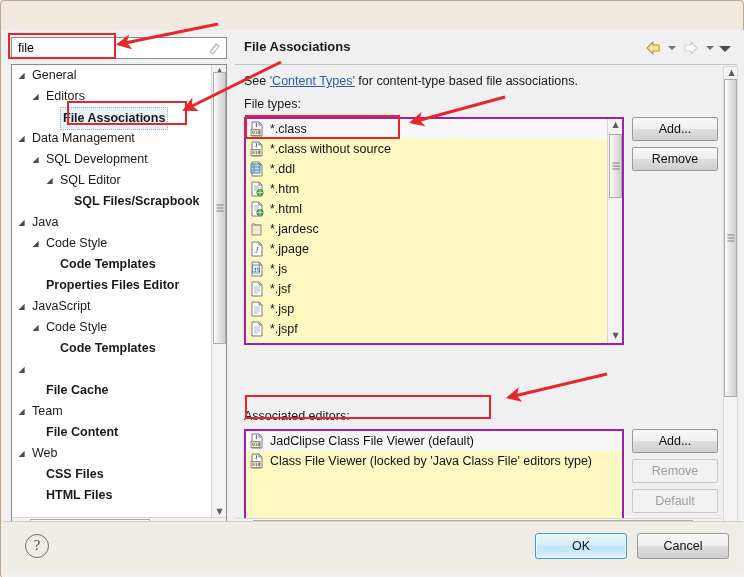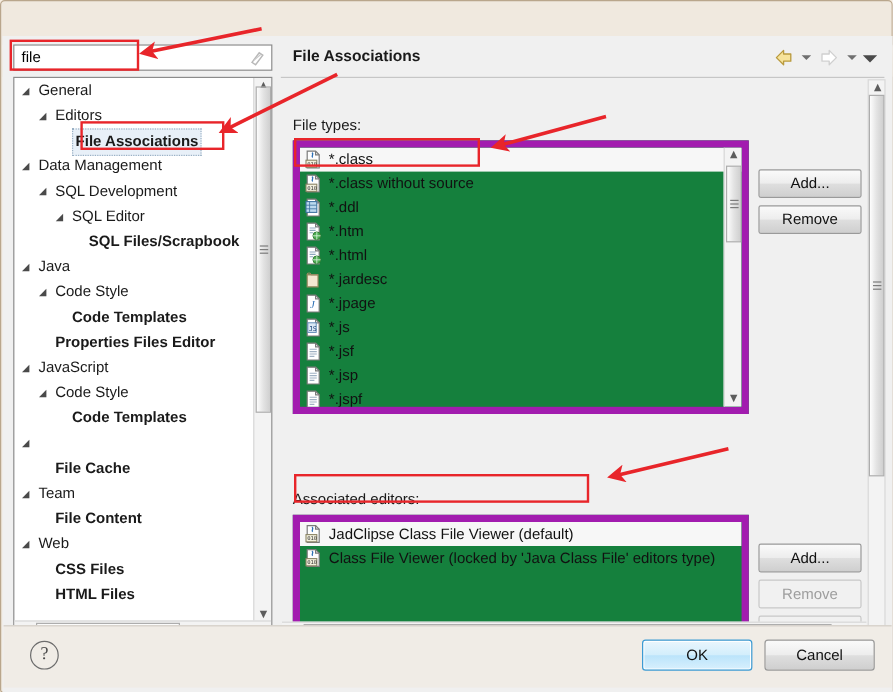--- a/index.html
+++ b/index.html
@@ -257,22 +257,22 @@
     position: absolute; left: 10px; top: 32px;
     font-size: 12.5px; color: #1a1a1a;
   }
   .lbl-assoceditors {
     position: absolute; left: 10px; top: 344px;
     font-size: 12.5px; color: #1a1a1a;
   }
 
   .listbox {
     position: absolute;
-    background: #15803d;
-    border: 6px solid #a21caf;
+    background: #fef9c3;
+    border: 2px solid #a21caf;
     box-sizing: border-box;
     overflow: hidden;
   }
   #filetypes-list { left: 10px; top: 52px; width: 380px; height: 228px; }
   #assoc-list { left: 10px; top: 364px; width: 380px; height: 104px; }
 
   .lrow {
     position: relative;
     height: 20px; line-height: 20px;
     font-size: 12.5px; color: #111;
@@ -304,21 +304,20 @@
     position: absolute;
     width: 86px; height: 24px;
     background: linear-gradient(180deg,#fafafa 0%, #ededed 48%, #dedede 52%, #cfcfcf 100%);
     border: 1px solid #9a9a9a;
     border-radius: 2px;
     box-sizing: border-box;
     font-size: 12.5px;
     color: #111;
     text-align: center;
     line-height: 22px;
-    margin-top: 24px;
   }
   .sbtn.disabled { color: #9e9e9e; background: #f1f1f1; border-color: #c8c8c8; }
 
   #btn-add-ft { left: 398px; top: 52px; }
   #btn-remove-ft { left: 398px; top: 82px; }
   #btn-add-ed { left: 398px; top: 364px; }
   #btn-remove-ed { left: 398px; top: 394px; }
   #btn-default-ed { left: 398px; top: 424px; }
 
   
@@ -565,20 +564,23 @@
               <svg width="20" height="18" viewBox="0 0 20 18">
                 <path d="M10 3 L16 9 L10 15 L10 12 L4 12 L4 6 L10 6 Z" fill="#ffffff" stroke="#cfcfcf" stroke-width="1.1" stroke-linejoin="round"></path>
               </svg>
             </span>
             <span class="caret"></span>
             <span class="caret big"></span>
           </div>
         </div>
 
         <div class="rp-body">
+          <div class="see-line">
+            <span>See </span><span class="see-link">'Content Types'</span><span> for content-type based file associations.</span>
+          </div>
 
           <div class="lbl-filetypes">File types:</div>
 
           <div class="listbox" id="filetypes-list">
             <div class="lb-rows">
                 <div class="lrow first"><span class="ricon"><svg width="16" height="16" viewBox="0 0 16 16">
                       <path d="M3 1 H10 L13 4 V15 H3 Z" fill="#fdfdfd" stroke="#7a7a7a" stroke-width="1"></path>
                       <path d="M10 1 V4 H13" fill="none" stroke="#7a7a7a" stroke-width="1"></path>
                       <path d="M7 2.2 C9 3.6 6 4.8 7.6 6.2" fill="none" stroke="#2c6fb5" stroke-width="1.1"></path>
                       <rect x="2" y="8.5" width="9" height="6" fill="#f3f0dd" stroke="#8a8464" stroke-width=".9"></rect>

